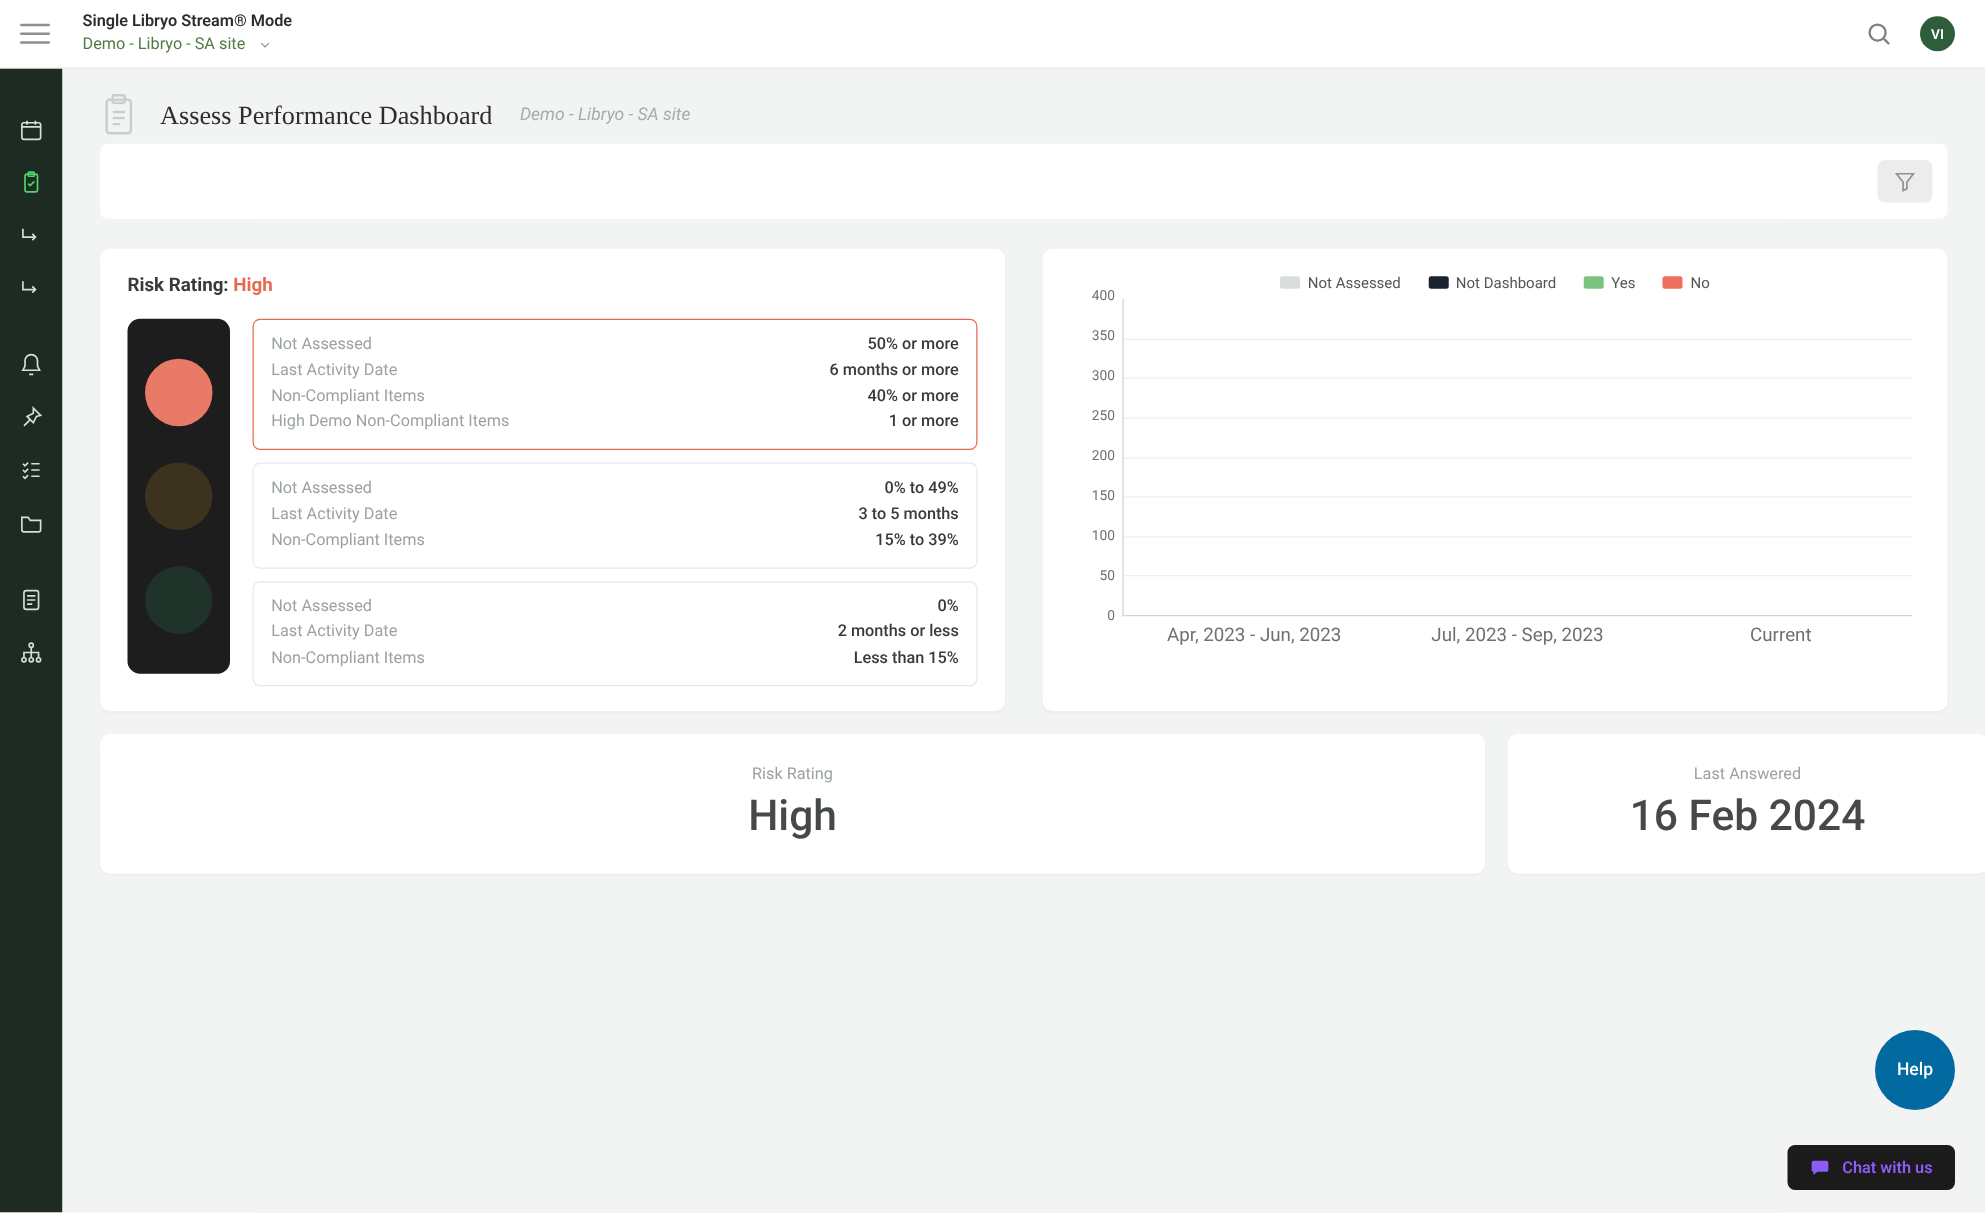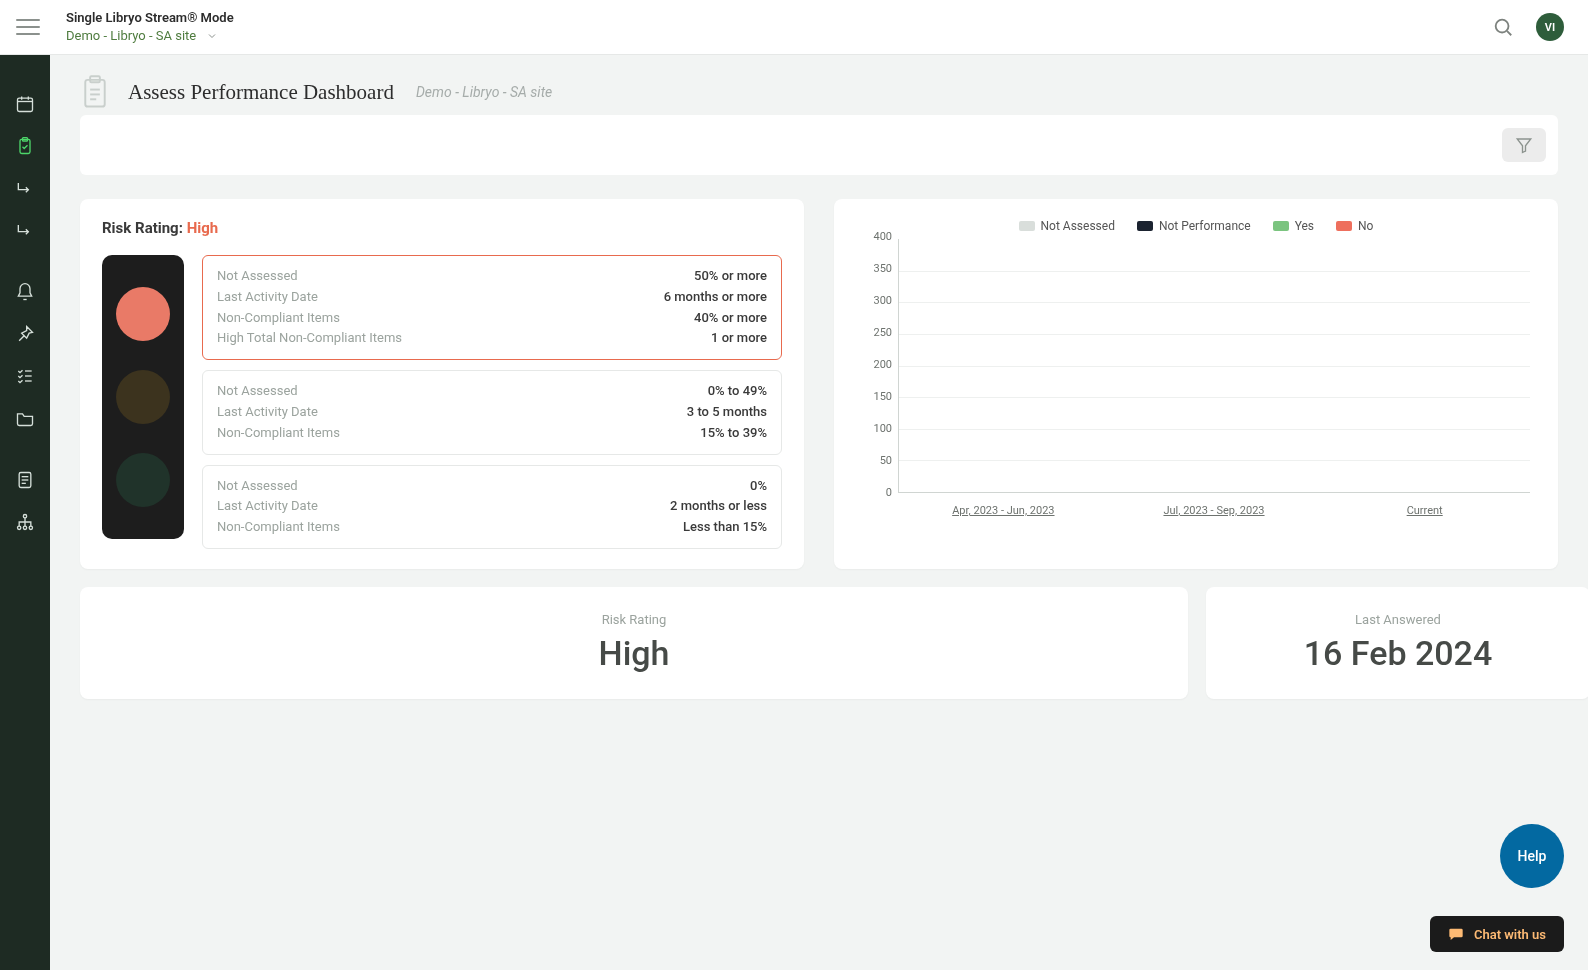--- a/index.html
+++ b/index.html
@@ -104,32 +104,32 @@
   .legend-item{display:flex;align-items:center;gap:6px;}
   .legend-swatch{width:16px;height:10px;border-radius:2px;}
   .chart-area{position:relative;height:280px;margin-top:2px;}
   .chart-yticks{position:absolute;left:0;top:0;bottom:24px;width:42px;font-size:11px;color:#6d726e;}
   .chart-plot{position:absolute;left:42px;right:6px;top:2px;bottom:24px;border-left:1px solid #d0d5d2;border-bottom:1px solid #d0d5d2;}
   .gridline{position:absolute;left:0;right:0;border-top:1px solid #eef0ef;}
   .bars-row{position:absolute;left:0;right:0;bottom:0;top:0;display:flex;}
   .bar-group{flex:1;display:flex;align-items:flex-end;justify-content:center;}
   .bar{width:64%;max-width:170px;display:flex;flex-direction:column-reverse;}
   .seg{width:100%;}
-  .xlabels{position:absolute;left:42px;right:6px;bottom:0;display:flex;font-size:11px;color:#6d726e;text-decoration:underline;}
+  .xlabels{position:absolute;left:42px;right:6px;bottom:0;display:flex;font-size:15px;color:#6d726e;}
   .xlabel{flex:1;text-align:center;}
 
   
   .metrics{display:grid;grid-template-columns:1108px 384px;gap:18px;padding:18px 30px 0 30px;}
   .metric-card{background:#fff;border-radius:8px;height:112px;display:flex;flex-direction:column;align-items:center;justify-content:center;box-shadow:0 1px 2px rgba(0,0,0,0.04);}
   .metric-label{font-size:13px;color:#9ba39e;margin-bottom:6px;}
   .metric-value{font-size:34px;color:#464a47;font-weight:500;}
 
   
   .help-bubble{position:absolute;right:24px;bottom:82px;width:64px;height:64px;border-radius:32px;background:#0369a1;color:#fff;display:flex;align-items:center;justify-content:center;font-size:14px;font-weight:500;cursor:pointer;}
-  .chat-pill{position:absolute;right:24px;bottom:18px;background:#1b1b1b;color:#fdba74;border-radius:6px;padding:10px 18px;display:flex;align-items:center;gap:10px;font-size:13px;font-weight:600;cursor:pointer;}
+  .chat-pill{position:absolute;right:24px;bottom:18px;background:#1b1b1b;color:#8b5cf6;border-radius:6px;padding:10px 18px;display:flex;align-items:center;gap:10px;font-size:13px;font-weight:600;cursor:pointer;}
   .chat-pill svg{width:16px;height:16px;}
 </style>
 </head>
 <body>
 
 <div class="topbar">
   <div class="hamburger">
     <span></span>
       <span></span>
       <span></span>
@@ -271,21 +271,21 @@
               </div>
               <div class="risk-row">
                 <span class="k">Last Activity Date</span>
                 <span class="v">6 months or more</span>
               </div>
               <div class="risk-row">
                 <span class="k">Non-Compliant Items</span>
                 <span class="v">40% or more</span>
               </div>
               <div class="risk-row">
-                <span class="k">High Total Non-Compliant Items</span>
+                <span class="k">High Demo Non-Compliant Items</span>
                 <span class="v">1 or more</span>
               </div>
             </div>
             <div class="risk-box">
               <div class="risk-row">
                 <span class="k">Not Assessed</span>
                 <span class="v">0% to 49%</span>
               </div>
               <div class="risk-row">
                 <span class="k">Last Activity Date</span>
@@ -315,21 +315,21 @@
     </div>
 
     <div class="card chart-card">
       <div class="legend" id="legend">
           <div class="legend-item">
             <span class="legend-swatch" style="background:#d9dedb"></span>
             <span>Not Assessed</span>
           </div>
           <div class="legend-item">
             <span class="legend-swatch" style="background:#1b2330"></span>
-            <span>Not Performance</span>
+            <span>Not Dashboard</span>
           </div>
           <div class="legend-item">
             <span class="legend-swatch" style="background:#7bc47f"></span>
             <span>Yes</span>
           </div>
           <div class="legend-item">
             <span class="legend-swatch" style="background:#ee6f5d"></span>
             <span>No</span>
           </div>
         </div>

